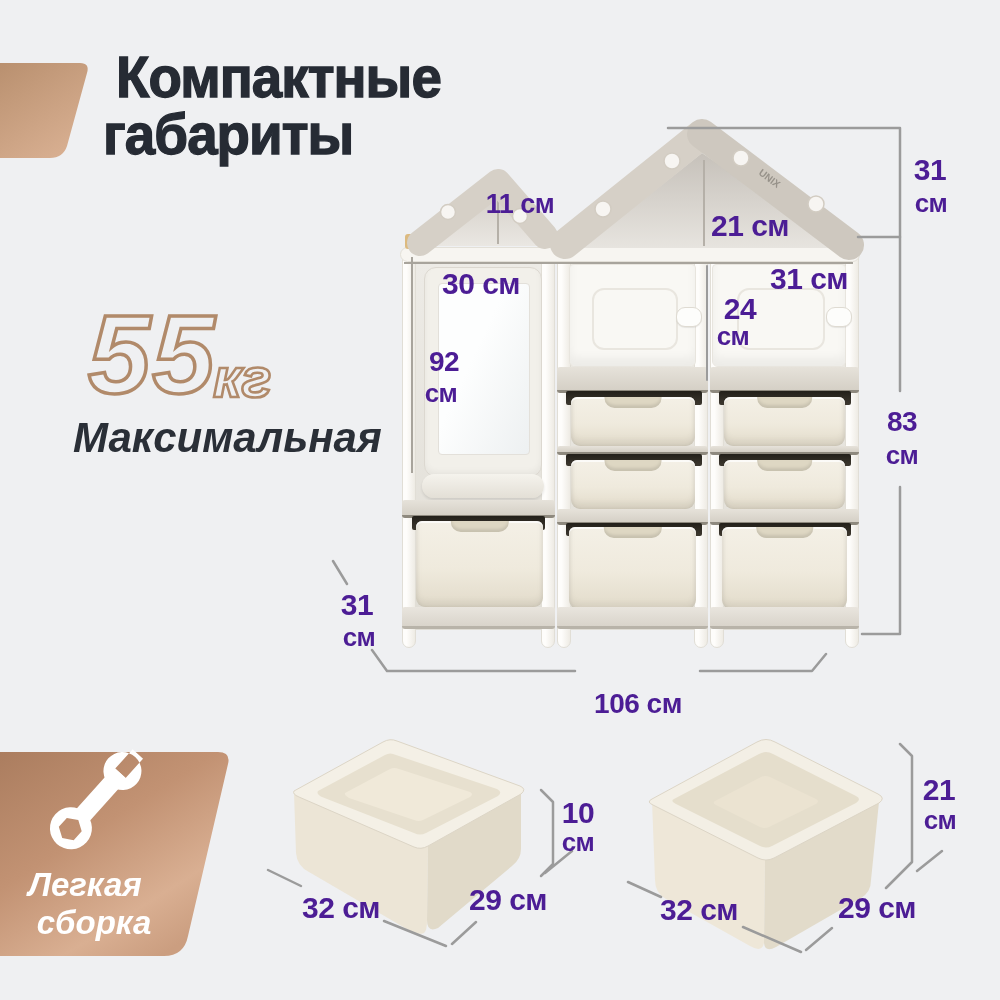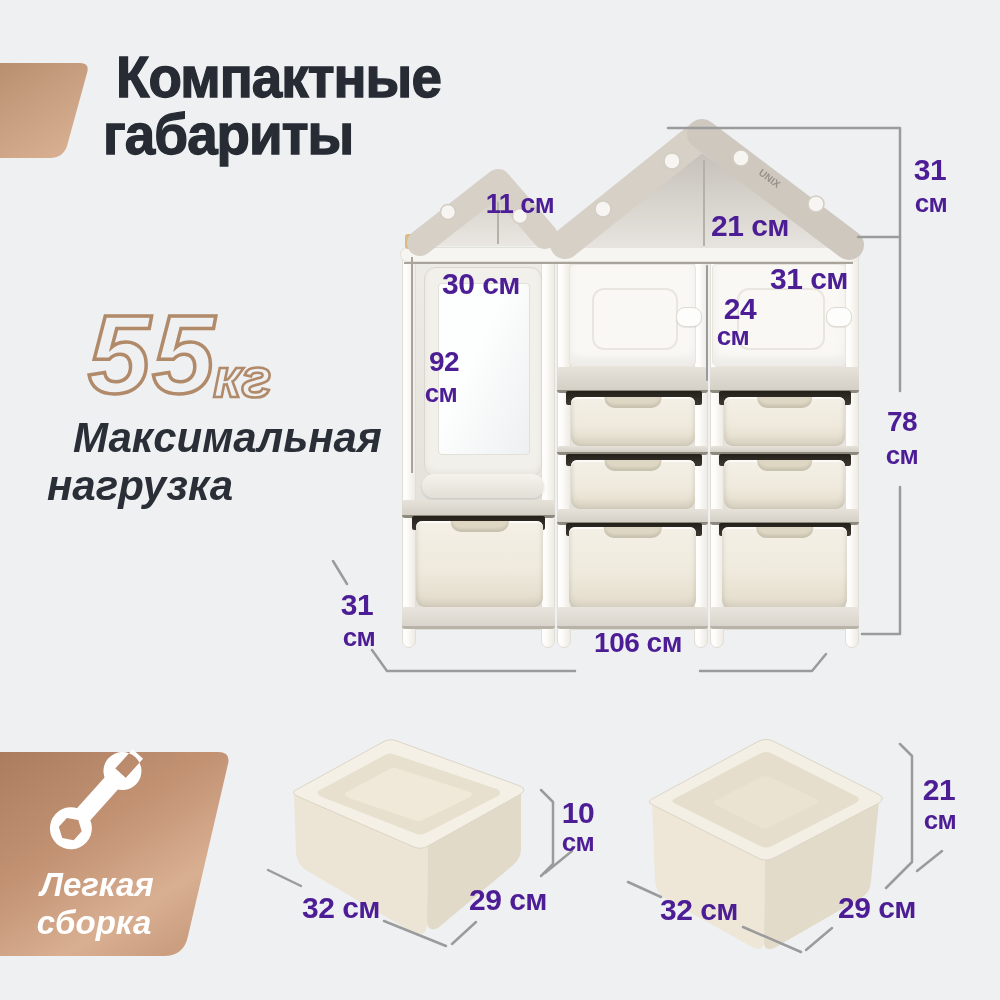--- a/index.html
+++ b/index.html
@@ -225,40 +225,39 @@
       <path d="M404,263 H853"></path>
     </g>
   </svg>
 
   <div class="title" style="left:116px;top:44px;">Компактные</div>
   <div class="title" style="left:103px;top:101px;">габариты</div>
 
   <div class="load-num" style="left:88px;top:290px;">55</div>
   <div class="load-unit" style="left:213px;top:345px;">кг</div>
   <div class="load-label" style="left:54px;top:414px;margin-left:19px;">Максимальная</div>
-  <div class="load-label" style="left:47px;top:462px;">нагрузка</div>
-
-  <div class="badge-label" style="left:97px;top:866px;">Легкая</div>
+
+  <div class="badge-label" style="left:85px;top:866px;">Легкая</div>
   <div class="badge-label" style="left:94px;top:904px;">сборка</div>
 
   <div class="dim s27" style="left:520px;top:189px;">11 см</div>
   <div class="dim" style="left:750px;top:209px;">21 см</div>
   <div class="dim" style="left:930px;top:153px;">31</div>
   <div class="dim s26" style="left:931px;top:188px;">см</div>
   <div class="dim" style="left:481px;top:267px;">30 см</div>
   <div class="dim" style="left:768px;top:262px;margin-left:41px;">31 см</div>
   <div class="dim" style="left:740px;top:292px;">24</div>
   <div class="dim s26" style="left:733px;top:321px;">см</div>
   <div class="dim s32" style="left:444px;top:346px;">92</div>
   <div class="dim s26" style="left:441px;top:378px;">см</div>
-  <div class="dim s32" style="left:902px;top:406px;">78</div>
+  <div class="dim s32" style="left:902px;top:406px;">83</div>
   <div class="dim s26" style="left:902px;top:440px;">см</div>
   <div class="dim" style="left:357px;top:588px;">31</div>
   <div class="dim s26" style="left:359px;top:622px;">см</div>
-  <div class="dim s32" style="left:638px;top:627px;">106 см</div>
+  <div class="dim s32" style="left:638px;top:688px;">106 см</div>
 
   <div class="dim" style="left:578px;top:796px;">10</div>
   <div class="dim s26" style="left:578px;top:827px;">см</div>
   <div class="dim" style="left:341px;top:891px;">32 см</div>
   <div class="dim" style="left:508px;top:883px;">29 см</div>
 
   <div class="dim" style="left:939px;top:773px;">21</div>
   <div class="dim s26" style="left:940px;top:805px;">см</div>
   <div class="dim" style="left:699px;top:893px;">32 см</div>
   <div class="dim" style="left:877px;top:891px;">29 см</div>

